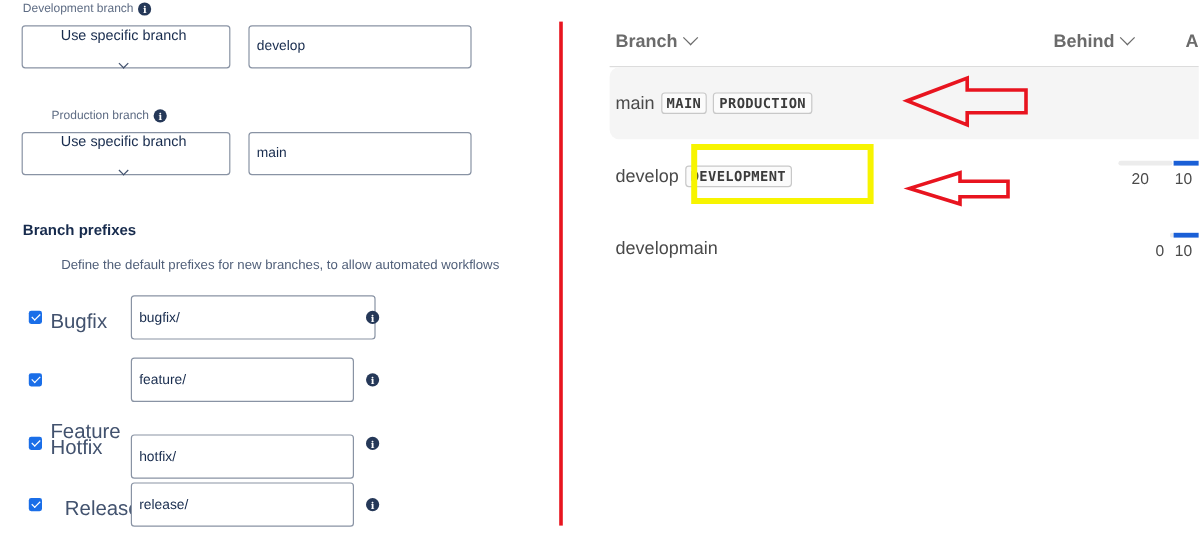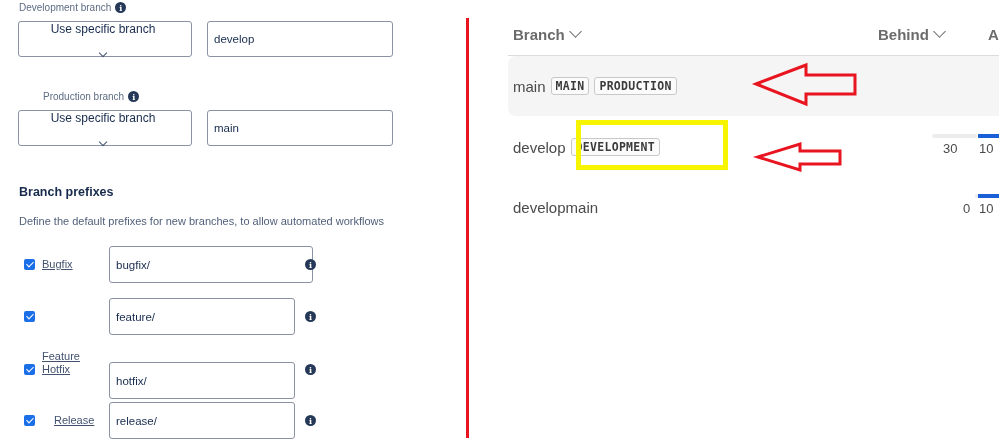--- a/index.html
+++ b/index.html
@@ -8,24 +8,24 @@
 
     .abs { position: absolute; }
 
     
     .field-label { font-size: 10px; color: #5e6c84; display: flex; align-items: center; gap: 4px; white-space: nowrap; }
     .info-icon { width: 11px; height: 11px; border-radius: 50%; background: #253858; color: #fff; font-size: 8px; font-weight: bold; display: inline-flex; align-items: center; justify-content: center; font-family: "DejaVu Serif", serif; line-height: 1; }
     .select { border: 1px solid #8993a4; border-radius: 3px; background: #fff; height: 36px; display: flex; align-items: center; justify-content: space-between; padding: 0 12px 0 8px; font-size: 12px; color: #172b4d; flex-direction: column; }
     .chev { width: 6px; height: 6px; border-right: 1px solid #42526e; border-bottom: 1px solid #42526e; transform: rotate(45deg); margin-top: -4px; }
     .input { border: 1px solid #8993a4; border-radius: 3px; background: #fff; height: 36px; display: flex; align-items: center; padding: 0 6px; font-size: 11.5px; color: #172b4d; }
     .section-title { font-size: 12.5px; font-weight: bold; color: #172b4d; }
-    .section-desc { font-size: 11px; color: #505f79; white-space: nowrap; }
+    .section-desc { font-size: 11px; color: #505f79; white-space: nowrap; margin-left: 32px; }
     .checkbox { width: 11px; height: 11px; border-radius: 2px; background: #1a6ee8; display: flex; align-items: center; justify-content: center; }
     .checkbox::after { content: ""; width: 3px; height: 6px; border-right: 1.5px solid #fff; border-bottom: 1.5px solid #fff; transform: rotate(45deg); margin-top: -2px; }
-    .prefix-label { font-size: 11px; color: #42526e; text-decoration: underline; }
+    .prefix-label { font-size: 17px; color: #42526e; }
 
     
     .col-head { font-size: 15px; font-weight: bold; color: #6b6b6b; display: flex; align-items: center; gap: 6px; white-space: nowrap; }
     .col-chev { width: 9px; height: 9px; border-right: 1.5px solid #6b6b6b; border-bottom: 1.5px solid #6b6b6b; transform: rotate(45deg); margin-top: -6px; }
     .divider { height: 1px; background: #dcdcdc; }
     .row-hl { background: #f5f5f5; border-radius: 8px; }
     .branch-name { font-size: 15px; color: #4a4a4a; white-space: nowrap; }
     .lozenge { display: inline-block; border: 1px solid #c8c8c8; border-radius: 3px; background: #fbfbfb; font-size: 11.5px; font-weight: bold; color: #3b3b3b; padding: 1px 4px; letter-spacing: 0.3px; font-family: "DejaVu Sans Mono", monospace; line-height: 14px; }
     .num { font-size: 13px; color: #4a4a4a; white-space: nowrap; }
     .bar-track { height: 4px; background: #ececec; border-radius: 2px; }
@@ -122,21 +122,21 @@
     <span class="lozenge">MAIN</span>
     <span class="lozenge">PRODUCTION</span>
   </div>
 
   <div class="abs" style="left:513px; top:138px; display:flex; align-items:center; gap:5px;">
     <span class="branch-name">develop</span>
     <span class="lozenge">DEVELOPMENT</span>
   </div>
   <div class="abs bar-track" style="left:932px; top:134px; width:45px;"></div>
   <div class="abs bar-fill" style="left:978px; top:134px; width:21px;"></div>
-  <div class="abs num" style="left:943px; top:141px;">30</div>
+  <div class="abs num" style="left:943px; top:141px;">20</div>
   <div class="abs num" style="left:979px; top:141px;">10</div>
 
   <div class="abs" style="left:513px; top:199px;">
     <span class="branch-name">developmain</span>
   </div>
   <div class="abs bar-track" style="left:975px; top:194px; width:3px;"></div>
   <div class="abs bar-fill" style="left:978px; top:194px; width:21px;"></div>
   <div class="abs num" style="left:963px; top:201px;">0</div>
   <div class="abs num" style="left:979px; top:201px;">10</div>
 </div>

